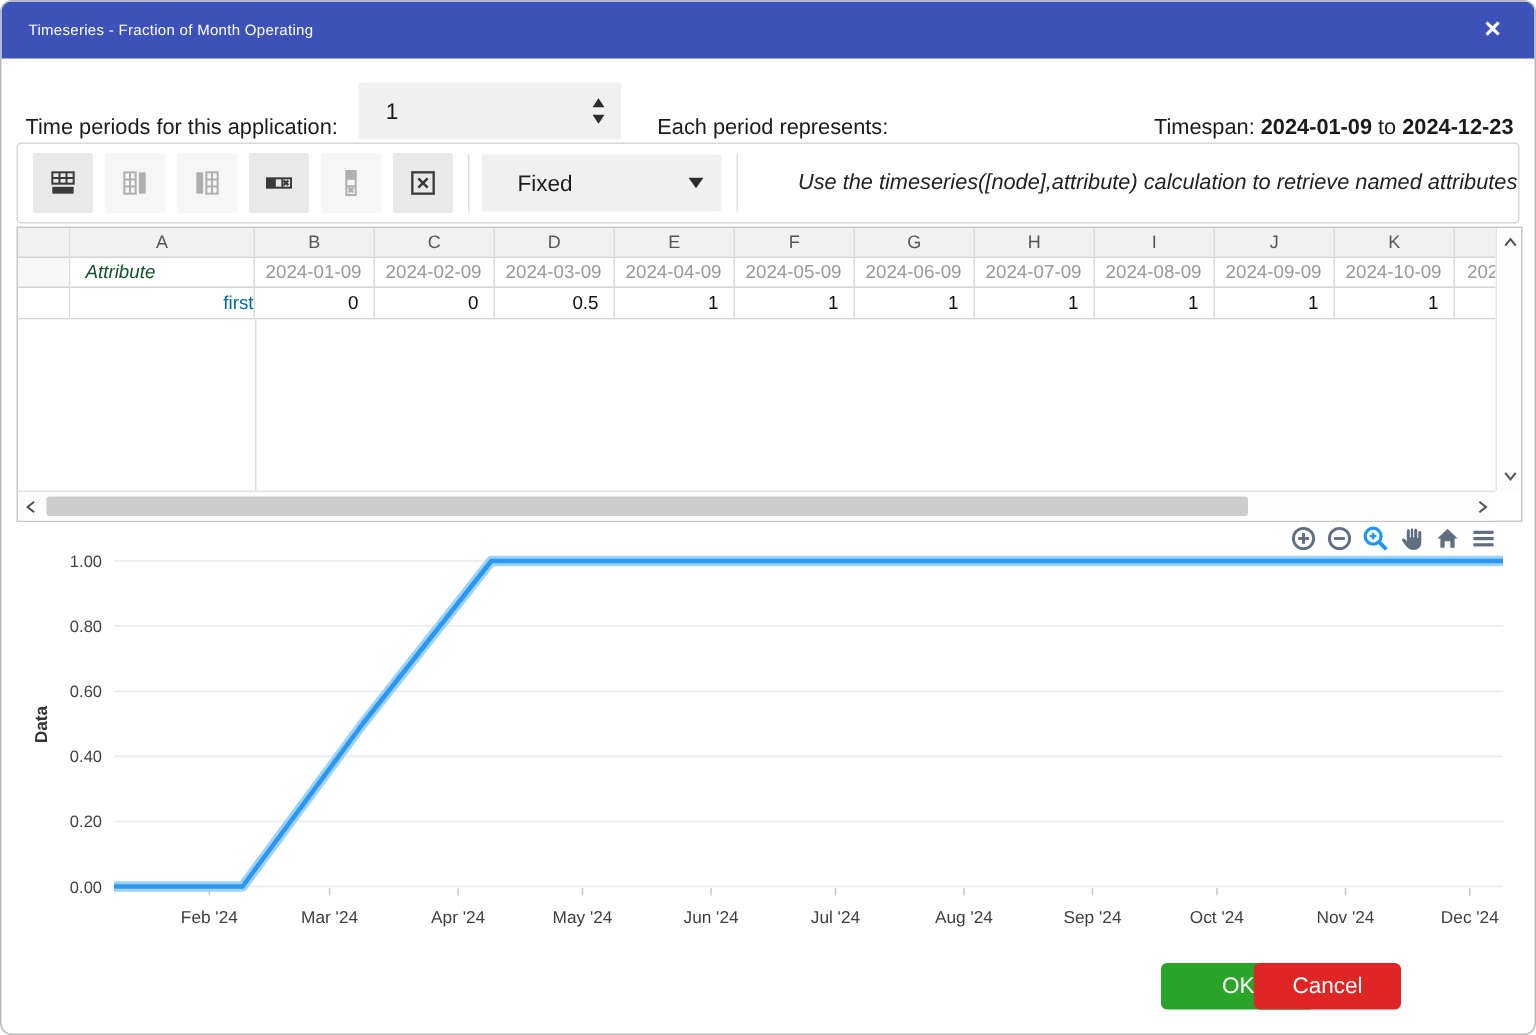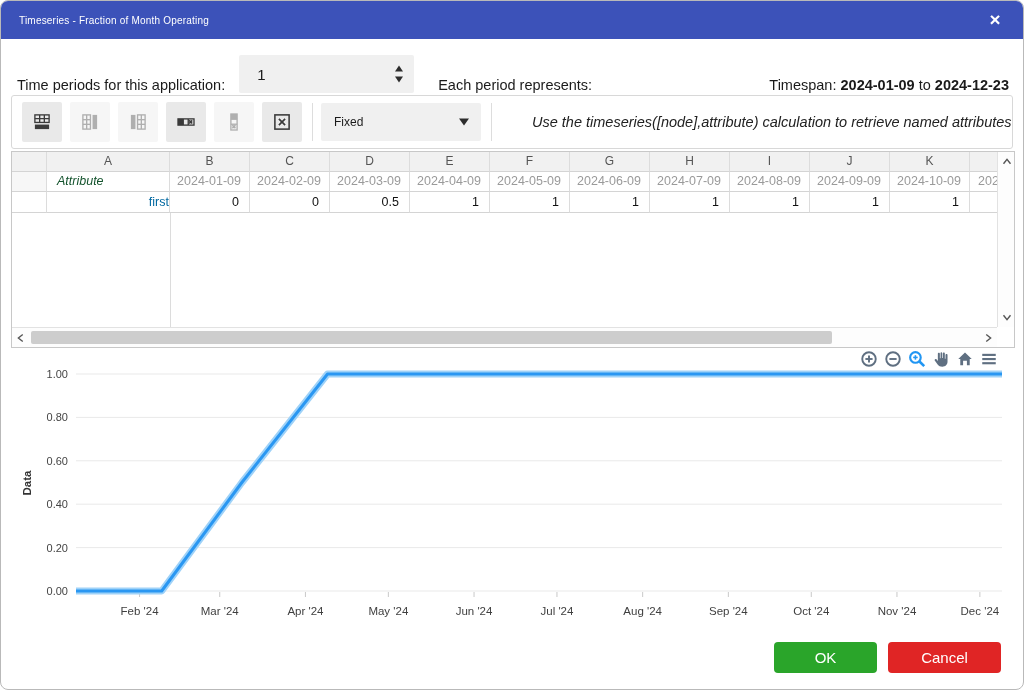--- a/index.html
+++ b/index.html
@@ -29,21 +29,21 @@
   .timespan{margin-left:auto;white-space:nowrap;}
   .timespan b{font-weight:700;}
   
   .toolbar{margin:2px 10px 0;height:54px;border:1px solid #d8d8d8;border-radius:3px;
     display:flex;align-items:center;padding:0 10px;}
   .tb-btn{width:40px;height:40px;background:#e9e9e9;border-radius:2px;margin-right:8px;
     display:flex;align-items:center;justify-content:center;cursor:pointer;border:none;}
   .tb-btn.disabled{opacity:.4;cursor:default;}
   .tb-sep{width:1px;height:38px;background:#ddd;margin:0 8px 0 2px;flex:0 0 1px;}
   .tb-select{position:relative;width:160px;height:38px;background:#f0f0f0;border-radius:2px;
-    display:flex;align-items:center;padding-left:13px;font-size:12px;cursor:pointer;flex:0 0 160px;}
+    display:flex;align-items:center;padding-left:24px;font-size:15px;cursor:pointer;flex:0 0 160px;}
   .hint{font-style:italic;font-size:14.5px;color:#222;margin-left:32px;white-space:nowrap;}
   
   .grid{position:absolute;left:10px;top:150px;width:1004px;height:197px;border:1px solid #c8c8c8;background:#fff;}
   .grid-inner{position:absolute;left:0;top:0;right:17px;bottom:20px;overflow:hidden;display:flex;flex-direction:column;}
   .g-row{display:flex;flex:0 0 auto;}
   .gc{flex:0 0 80px;width:80px;height:20px;line-height:19px;border-right:1px solid #dcdcdc;border-bottom:1px solid #d4d4d4;
     font-size:12.5px;overflow:hidden;white-space:nowrap;background:#fff;}
   .corner{flex:0 0 35px;width:35px;}
   .colA{flex:0 0 123px;width:123px;}
   .hdr{background:#f1f1f1;color:#555;text-align:center;font-size:12px;}
@@ -63,21 +63,21 @@
   .vcaret{position:absolute;left:1px;width:15px;height:16px;display:flex;align-items:center;justify-content:center;cursor:pointer;}
   .vcaret.up{top:2px;} .vcaret.down{bottom:2px;}
   
   .modebar{position:absolute;top:348px;right:24px;display:flex;gap:4px;}
   .modebar-btn{width:20px;height:20px;display:flex;align-items:center;justify-content:center;cursor:pointer;}
   #chart-svg{position:absolute;left:8px;top:366px;}
   
   .footer-btn{position:absolute;top:641px;height:31px;border:none;border-radius:4px;color:#fff;
     font-size:15px;font-family:"Liberation Sans", sans-serif;display:flex;align-items:center;justify-content:center;cursor:pointer;}
   #ok-btn{left:773px;width:103px;}
-  #cancel-btn{left:887px;width:113px;}
+  #cancel-btn{left:835px;width:98px;}
 </style>
 </head>
 <body>
 
 <div class="dialog">
 
   <div class="titlebar" id="titlebar" style="background: rgb(60, 82, 185);">
     <span class="title">Timeseries - Fraction of Month Operating</span>
     <span class="close-btn">×</span>
   </div>

